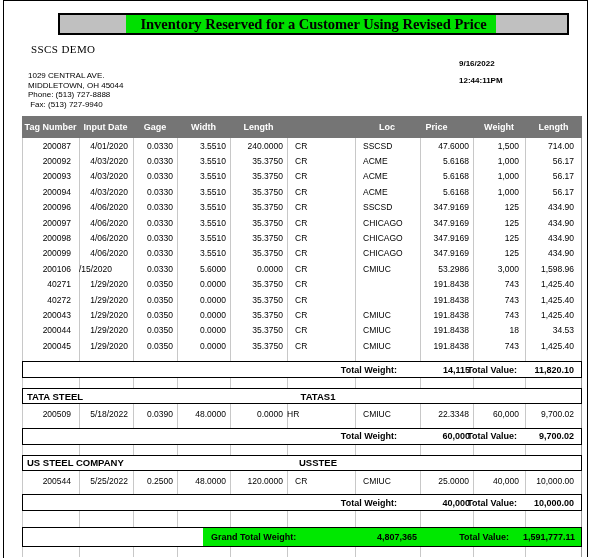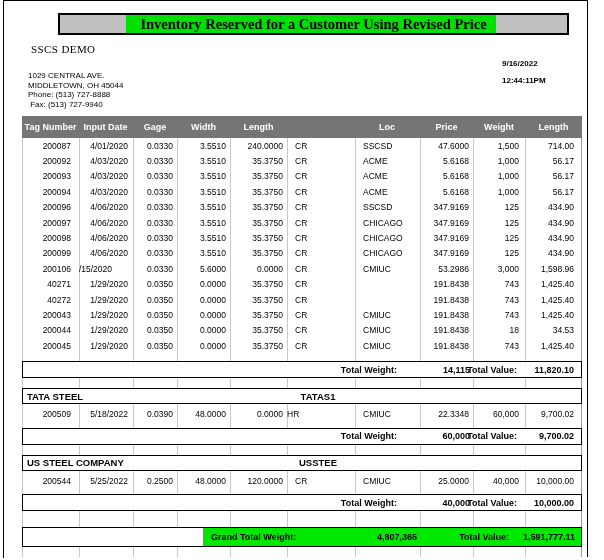--- a/index.html
+++ b/index.html
@@ -84,21 +84,20 @@
     white-space: pre;
   }
   .stamp {
     position: absolute;
     left: 455px;
     top: 54px;
     font-size: 8px;
     font-weight: bold;
     line-height: 17px;
     white-space: pre;
-    margin-left: 43px;
   }
 
   
   .tbl {
     position: absolute;
     left: 18px;
     top: 115px;
     width: 560px;
     font-size: 8.5px;
   }
@@ -227,21 +226,21 @@
 
   <div class="tbl" style="width: 560px;">
 
     <div class="thead">
       <div class="cell" style="left: 0px; width: 57px;">Tag Number</div>
       <div class="cell" style="left: 57px; width: 53px;">Input Date</div>
       <div class="cell" style="left: 111px; width: 44px;">Gage</div>
       <div class="cell" style="left: 155px; width: 53px;">Width</div>
       <div class="cell" style="left: 208px; width: 57px;">Length</div>
       <div class="cell" style="left: 333px; width: 64px;">Loc</div>
-      <div class="cell" style="left: 398px; width: 53px;">Price</div>
+      <div class="cell" style="left: 388px; width: 53px;">Price</div>
       <div class="cell" style="left: 451px; width: 52px;">Weight</div>
       <div class="cell" style="left: 503px; width: 57px;">Length</div>
     </div>
 
     <div id="body-rows">
         <div class="row">
           <div class="cell r" style="left: 0px; width: 57px; padding-right: 8px;">200087</div>
           <div class="cell r" style="left: 57px; width: 53px; padding-right: 4px;">4/01/2020</div>
           <div class="cell r" style="left: 111px; width: 44px; padding-right: 4px;">0.0330</div>
           <div class="cell r" style="left: 155px; width: 53px; padding-right: 4px;">3.5510</div>

